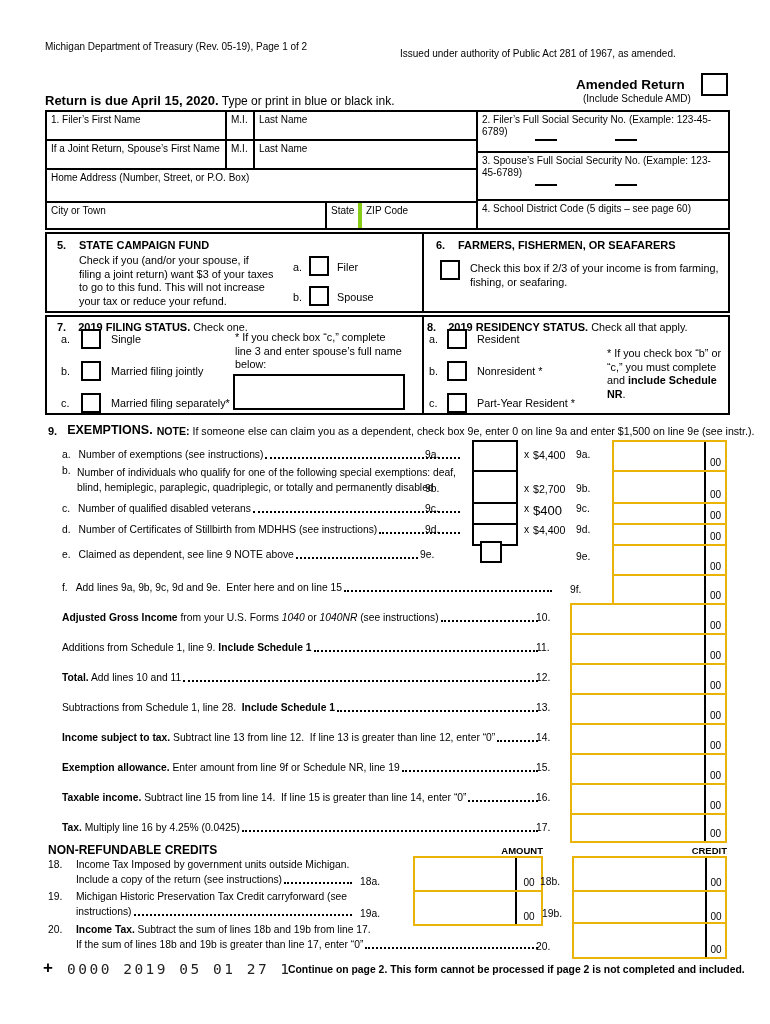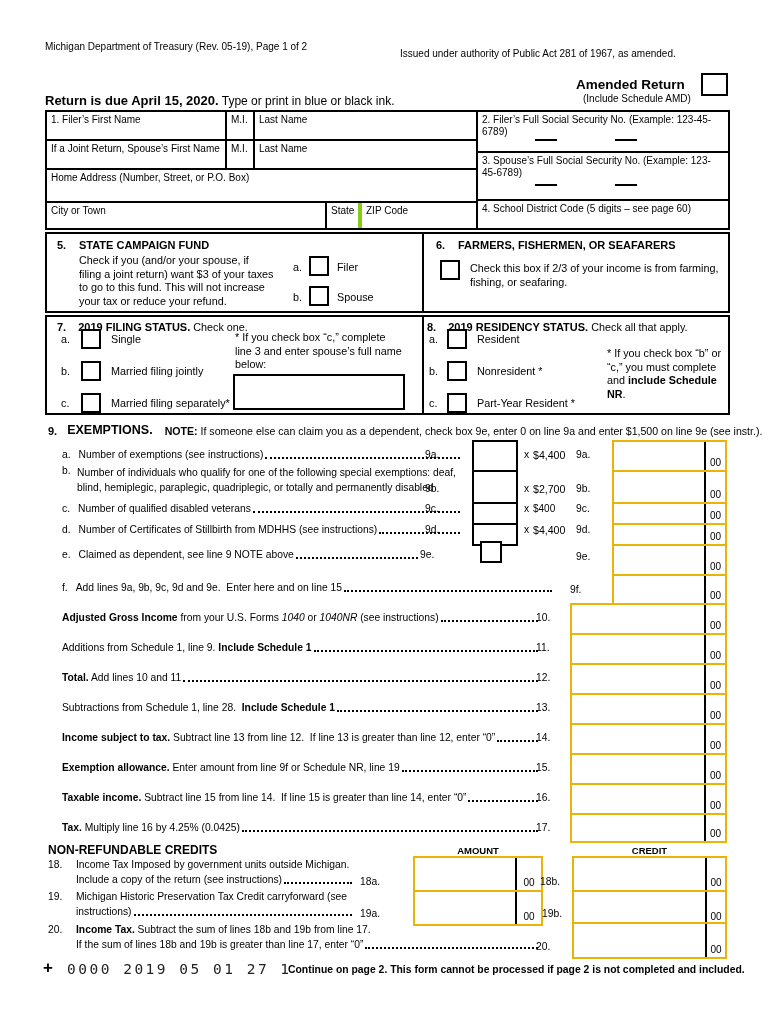--- a/index.html
+++ b/index.html
@@ -3,21 +3,21 @@
 <meta charset="utf-8">
 <style>
   html,body{margin:0;padding:0;background:#e8e8e8}
   .page{position:relative;width:770px;height:1024px;background:#fff;color:#000;
         font-family:"Liberation Sans",sans-serif;font-size:10.3px;line-height:1.2;
         margin:0 auto;overflow:hidden}
   .a{position:absolute}
   .b{font-weight:700}
   .i{font-style:italic}
   .rt{text-align:left}
-  .ctr{text-align:center}
+  .ctr{text-align:right}
   .pre{white-space:pre}
   .prelines{white-space:pre-line}
   .fr{display:flex;align-items:flex-end;white-space:pre}
   .fr>span{line-height:1.15}
   .ld{flex:1 1 auto;border-bottom:2px dotted #000;margin:0 2px 2px 2px;min-width:8px}
   .box{border:2px solid #000;background:#fff;box-sizing:border-box}
   .cb{border:2px solid #000;background:#fff;box-sizing:border-box}
   .mb{border:2px solid #eab308;background:#fff;box-sizing:border-box}
   .cents{position:absolute;top:0;right:0;bottom:0;border-left:2px solid #000;
          display:flex;align-items:flex-end;justify-content:center;
@@ -117,21 +117,21 @@
     <span class="a opt" style="left:430px;top:48px">Nonresident *</span>
     <span class="a opt" style="left:382px;top:80px">c.</span>
     <div class="a cb" style="left:400px;top:76px;width:20px;height:20px"></div>
     <span class="a opt" style="left:430px;top:80px">Part-Year Resident *</span>
     <div class="a" style="left:560px;top:30px;width:126px;font-size:10.8px;line-height:13.5px">
       <span>* If you check box “b” or “c,” you must complete and </span><span class="b">include Schedule NR</span><span>.</span>
     </div>
   </div>
 
   <div class="a fr" style="left:48px;top:423px;width:690px">
-    <span class="b" style="font-size:11px">9.</span><span class="b" style="font-size:12.5px;margin-left:10px">EXEMPTIONS.</span><span class="b" style="font-size:10.6px;margin-left:12px">NOTE:</span><span style="font-size:10.6px"> If someone else can claim you as a dependent, check box 9e, enter 0 on line 9a and enter $1,500 on line 9e (see instr.).</span>
+    <span class="b" style="font-size:11px">9.</span><span class="b" style="font-size:12.5px;margin-left:10px">EXEMPTIONS.</span><span class="b" style="font-size:10.6px;margin-left:4px">NOTE:</span><span style="font-size:10.6px"> If someone else can claim you as a dependent, check box 9e, enter 0 on line 9a and enter $1,500 on line 9e (see instr.).</span>
   </div>
 
   <div class="a fr" style="left:62px;top:449px;width:400px">
     <span>a.</span><span style="margin-left:8px">Number of exemptions (see instructions)</span><span class="ld"></span>
   </div>
   <span class="a rt" style="left:425px;top:449px;width:38px">9a.</span>
   <div class="a box" style="left:472px;top:440px;width:46px;height:32px"></div>
   <span class="a" style="left:524px;top:449px">x</span>
   <span class="a rt" style="left:533px;top:449px;width:45px;font-size:10.6px">$4,400</span>
   <span class="a rt" style="left:576px;top:449px;width:32px">9a.</span>
@@ -150,21 +150,21 @@
   <div class="a mb" style="left:612px;top:470px;width:115px;height:34px">
       <span class="cents" style="width:19px">00</span>
     </div>
 
   <div class="a fr" style="left:62px;top:503px;width:400px">
     <span>c.</span><span style="margin-left:8px">Number of qualified disabled veterans</span><span class="ld"></span>
   </div>
   <span class="a rt" style="left:425px;top:503px;width:38px">9c.</span>
   <div class="a box" style="left:472px;top:502px;width:46px;height:23px"></div>
   <span class="a" style="left:524px;top:503px">x</span>
-  <span class="a rt" style="left:533px;top:503px;width:45px;font-size:10px">$400</span>
+  <span class="a rt" style="left:533px;top:503px;width:45px;font-size:13px">$400</span>
   <span class="a rt" style="left:576px;top:503px;width:32px">9c.</span>
   <div class="a mb" style="left:612px;top:502px;width:115px;height:23px">
       <span class="cents" style="width:19px">00</span>
     </div>
 
   <div class="a fr" style="left:62px;top:524px;width:400px">
     <span>d.</span><span style="margin-left:8px">Number of Certificates of Stillbirth from MDHHS (see instructions)</span><span class="ld"></span>
   </div>
   <span class="a rt" style="left:425px;top:524px;width:38px">9d.</span>
   <div class="a box" style="left:472px;top:523px;width:46px;height:23px"></div>

